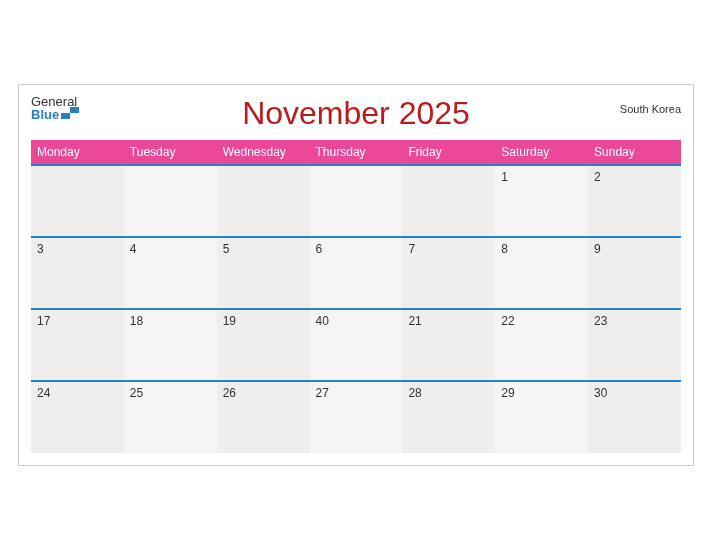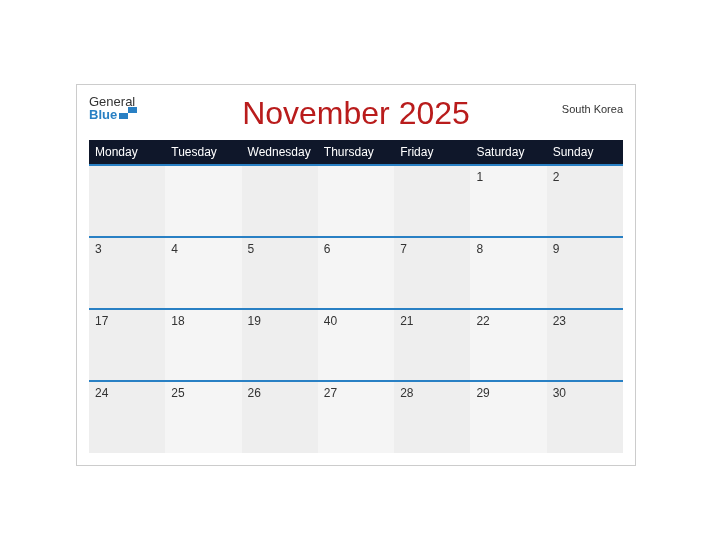--- a/index.html
+++ b/index.html
@@ -6,21 +6,21 @@
     body {
       background: #fff;
       font-family: Arial, sans-serif;
       width: 712px;
       height: 550px;
       display: flex;
       align-items: center;
       justify-content: center;
     }
     .calendar-container {
-      width: 560px;
+      width: 676px;
       background: #fff;
       border: 1px solid #ccc;
       padding: 10px 12px 12px 12px;
     }
     .calendar-header {
       display: flex;
       align-items: center;
       justify-content: center;
       position: relative;
       margin-bottom: 8px;
@@ -67,21 +67,21 @@
       right: 0;
       top: 8px;
       font-size: 11px;
       color: #333;
     }
     .calendar-grid {
       width: 100%;
       border-collapse: collapse;
     }
     .calendar-grid th {
-      background: #0f172a;
+      background: #ec4899;
       color: #fff;
       font-size: 12px;
       font-weight: normal;
       padding: 5px 6px;
       text-align: left;
       border: none;
     }
     .calendar-grid td {
       border-top: 2px solid #2980c4;
       vertical-align: top;

